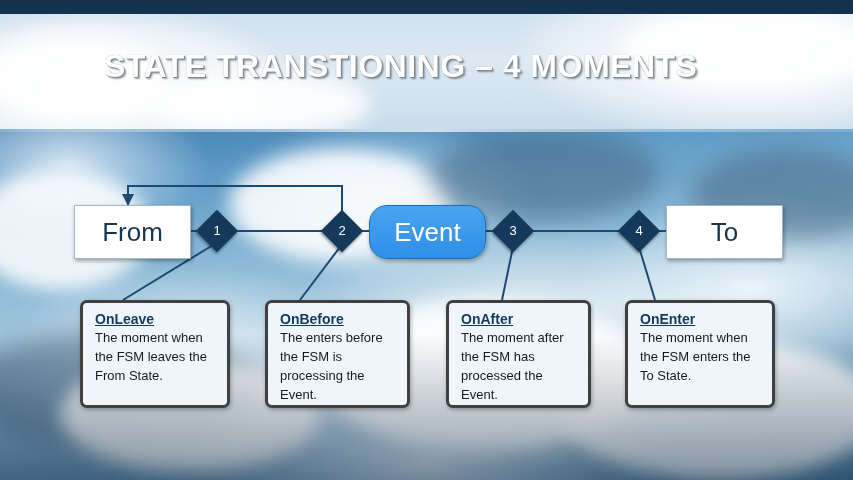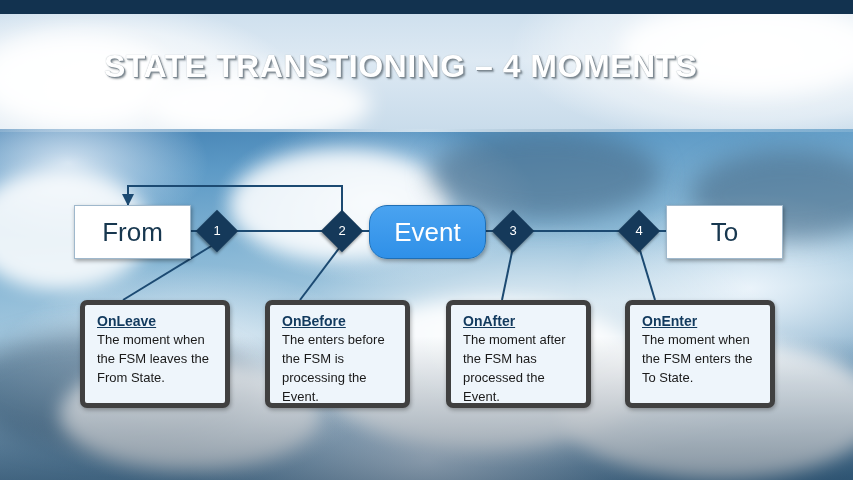--- a/index.html
+++ b/index.html
@@ -126,21 +126,21 @@
     width: 30px; height: 30px;
     line-height: 30px;
     text-align: center;
     color: #ffffff;
     font-size: 13px;
   }
 
   .note {
     position: absolute;
     background: #eef5fb;
-    border: 5px solid #404040;
+    border: 3px solid #404040;
     border-radius: 7px;
     box-shadow: 1px 2px 4px rgba(0,0,0,0.3);
     padding: 8px 10px 8px 12px;
     box-sizing: border-box;
   }
   .note-title {
     color: #123a5e;
     font-weight: bold;
     font-size: 14px;
     text-decoration: underline;

